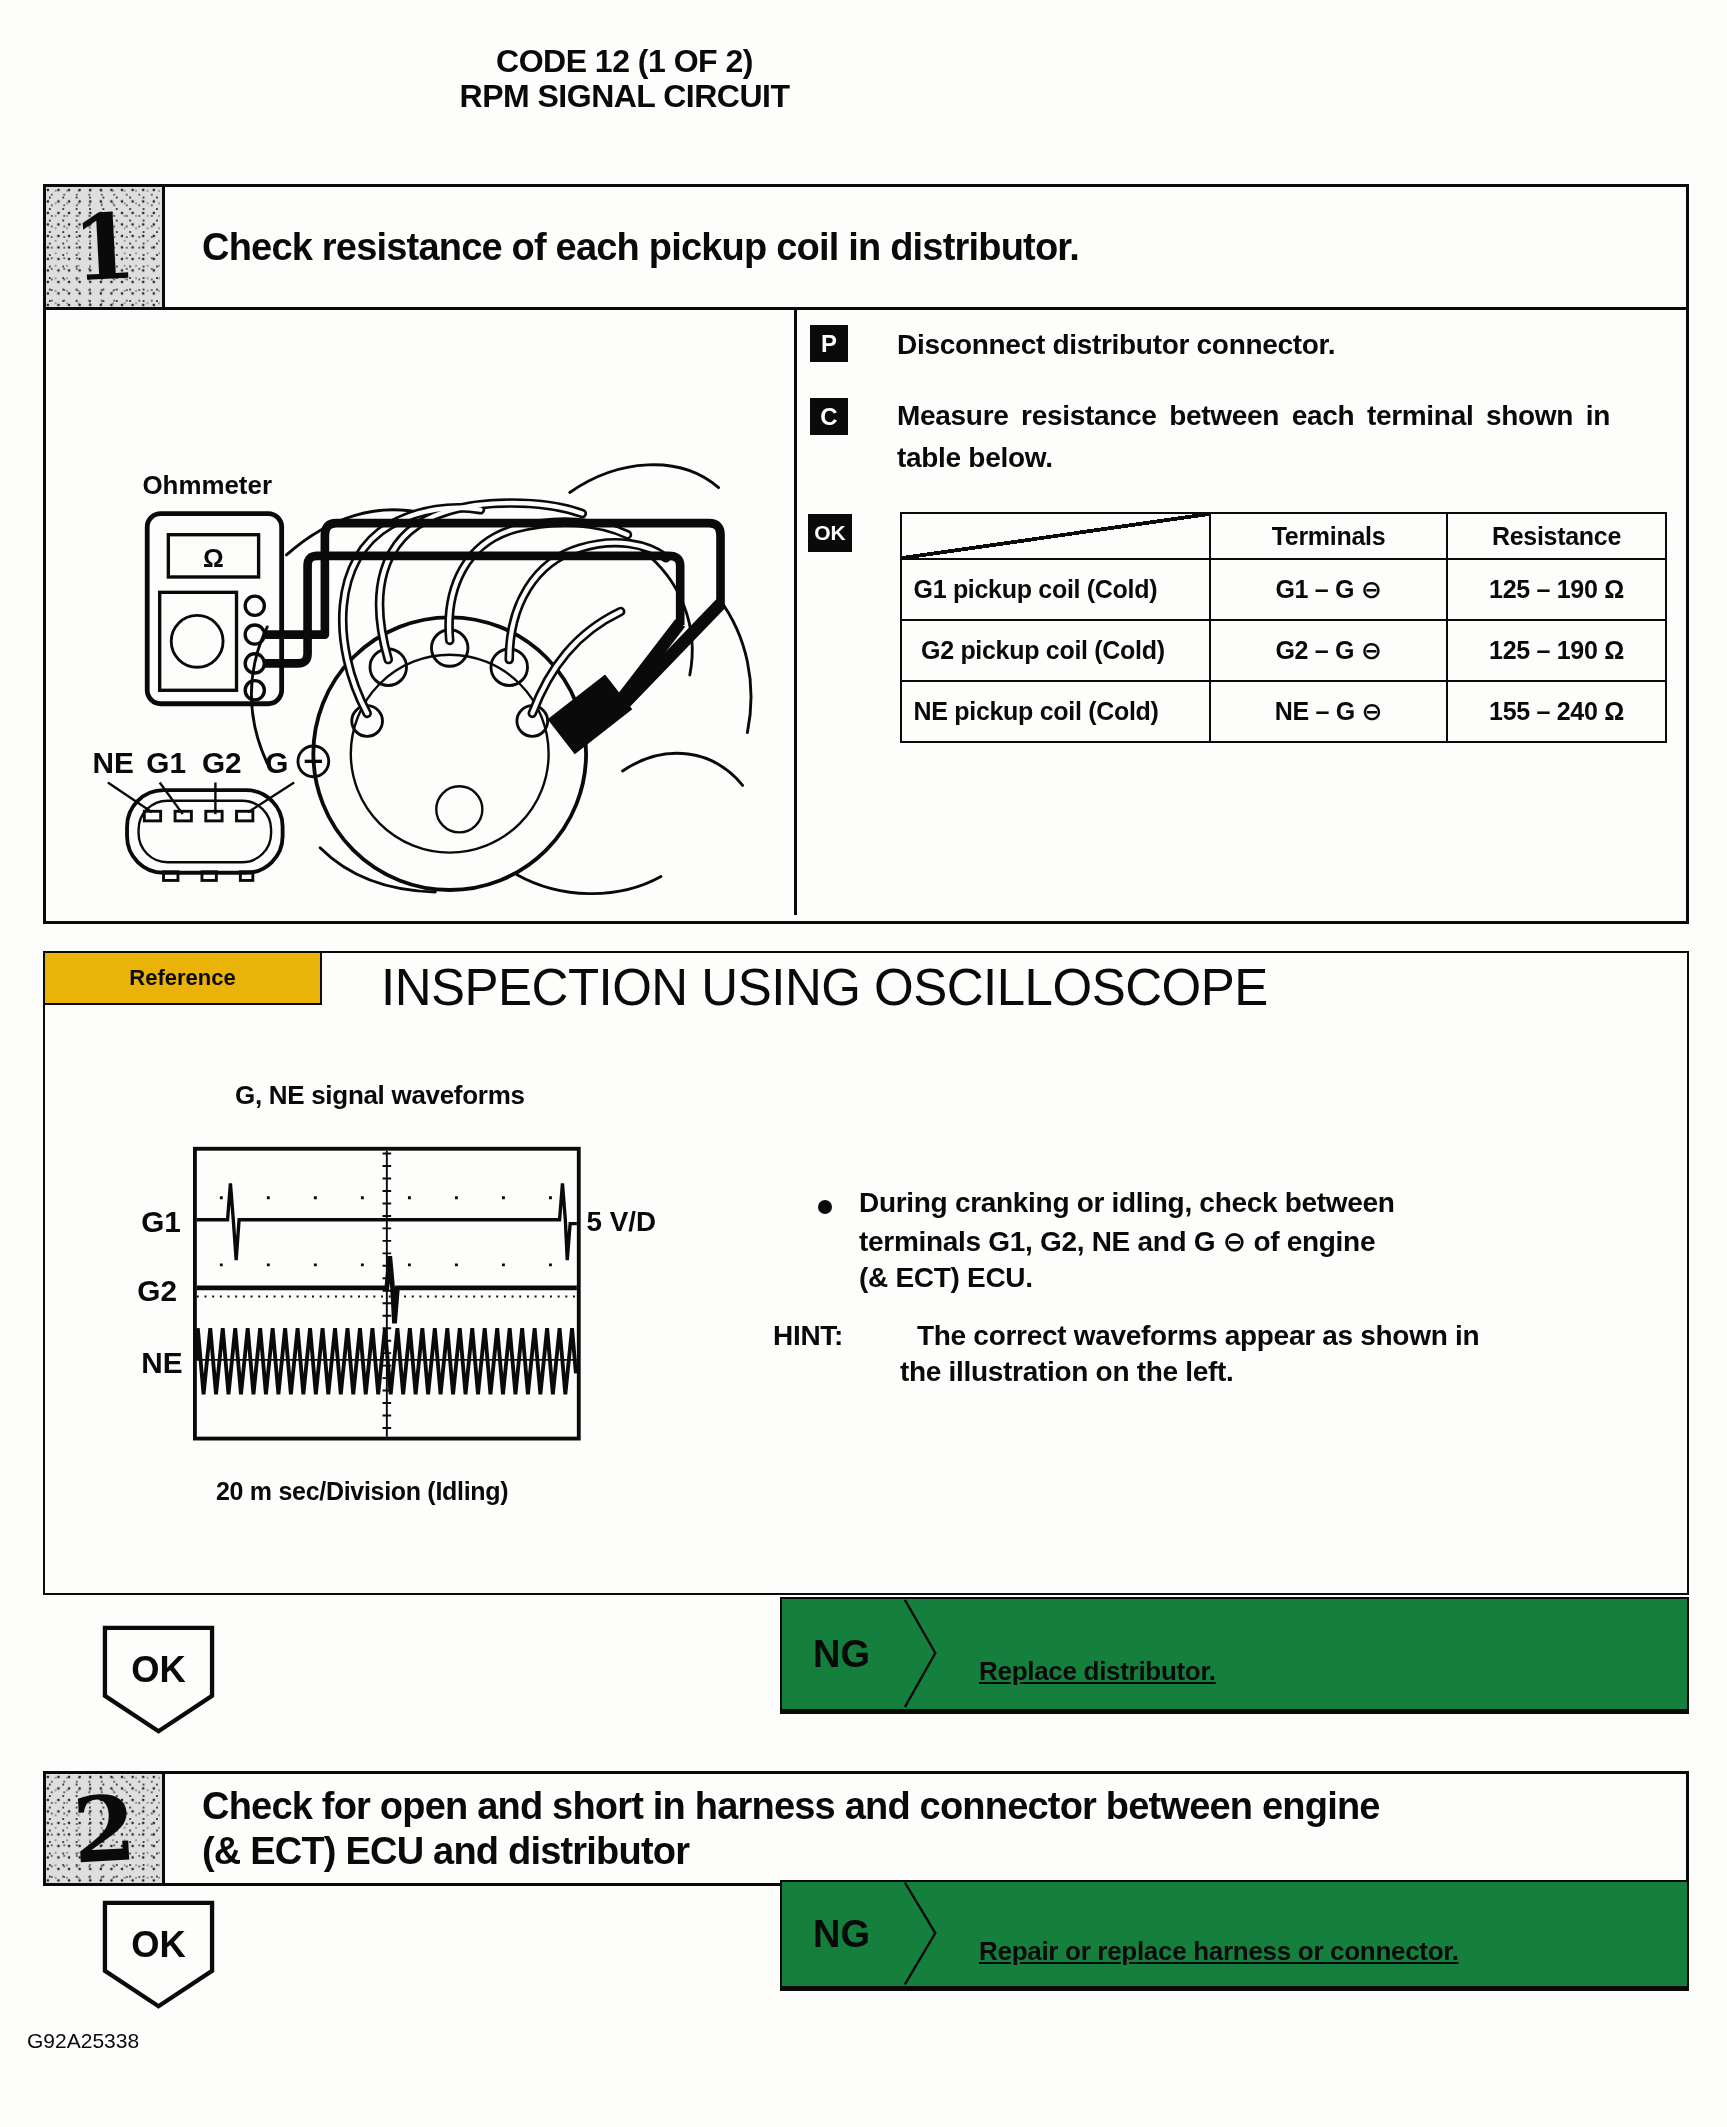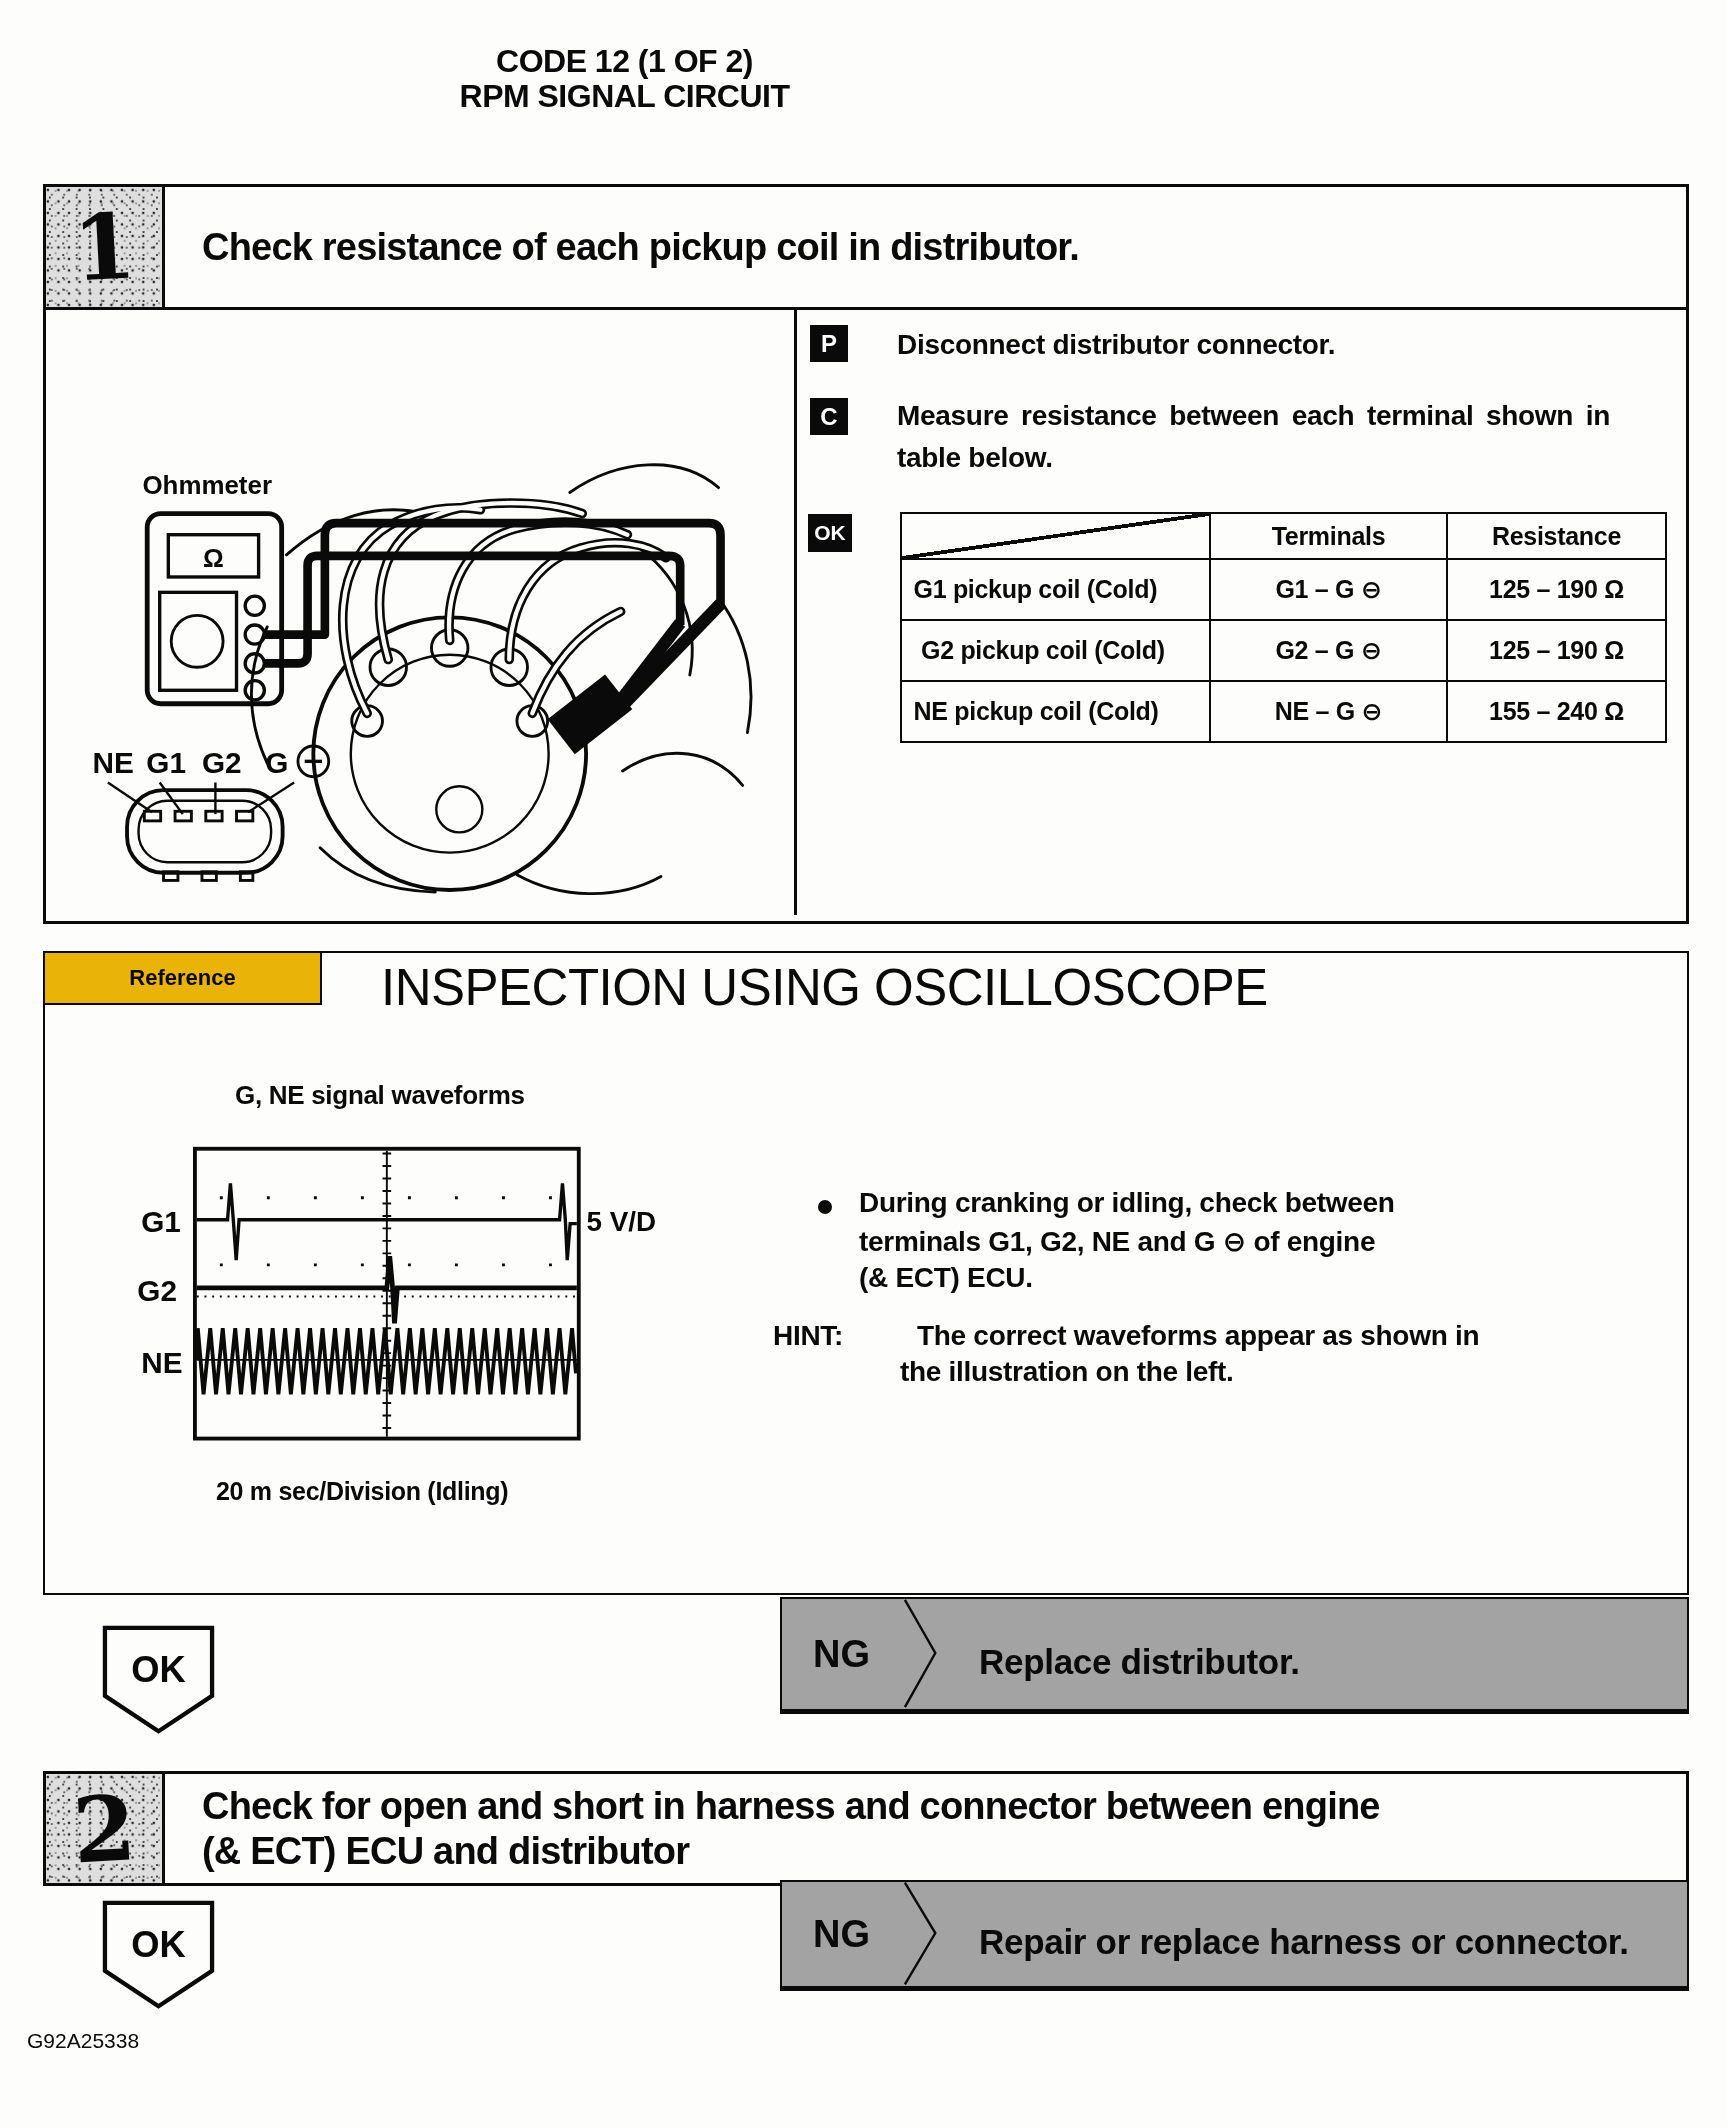--- a/index.html
+++ b/index.html
@@ -47,23 +47,23 @@
   .diag{
     background:linear-gradient(to bottom right,transparent calc(50% - 1.9px),#0a0a0a calc(50% - 1.9px),#0a0a0a calc(50% + 1.9px),transparent calc(50% + 1.9px));
   }
 
   
   .refbox{left:43px;top:951px;width:1646px;height:644px;border:2.9px solid #0a0a0a;box-sizing:border-box;position:absolute;}
   .reflabel{left:0;top:0;width:277px;height:52px;border-right:2.9px solid #0a0a0a;border-bottom:2.9px solid #0a0a0a;box-sizing:border-box;display:flex;align-items:center;justify-content:center;font-size:22px;font-weight:700;background:#eab308;}
   .refheading{left:336px;top:4.8px;font-size:51px;font-weight:400;letter-spacing:-0.5px;}
 
   
-  .ngbox{border:2.9px solid #0a0a0a;border-bottom-width:5.8px;box-sizing:border-box;position:absolute;background:#a3a3a3;}
+  .ngbox{border:2.9px solid #0a0a0a;border-bottom-width:5.8px;box-sizing:border-box;position:absolute;background:#15803d;}
   .nglabel{position:absolute;left:31px;top:0;height:100%;display:flex;align-items:center;font-size:38px;font-weight:700;}
-  .ngaction{position:absolute;left:197px;top:8px;height:100%;display:flex;align-items:center;font-size:35px;font-weight:700;letter-spacing:-0.3px;}
+  .ngaction{position:absolute;left:197px;top:17px;height:100%;display:flex;align-items:center;font-size:26px;font-weight:700;letter-spacing:-0.3px;text-decoration:underline;}
 
   .figcode{left:27px;top:2029px;font-size:21px;font-weight:400;}
 </style>
 </head>
 <body>
 
 <div class="page">
 
   <div class="abs pagetitle">
     <div>CODE 12 (1 OF 2)</div>

